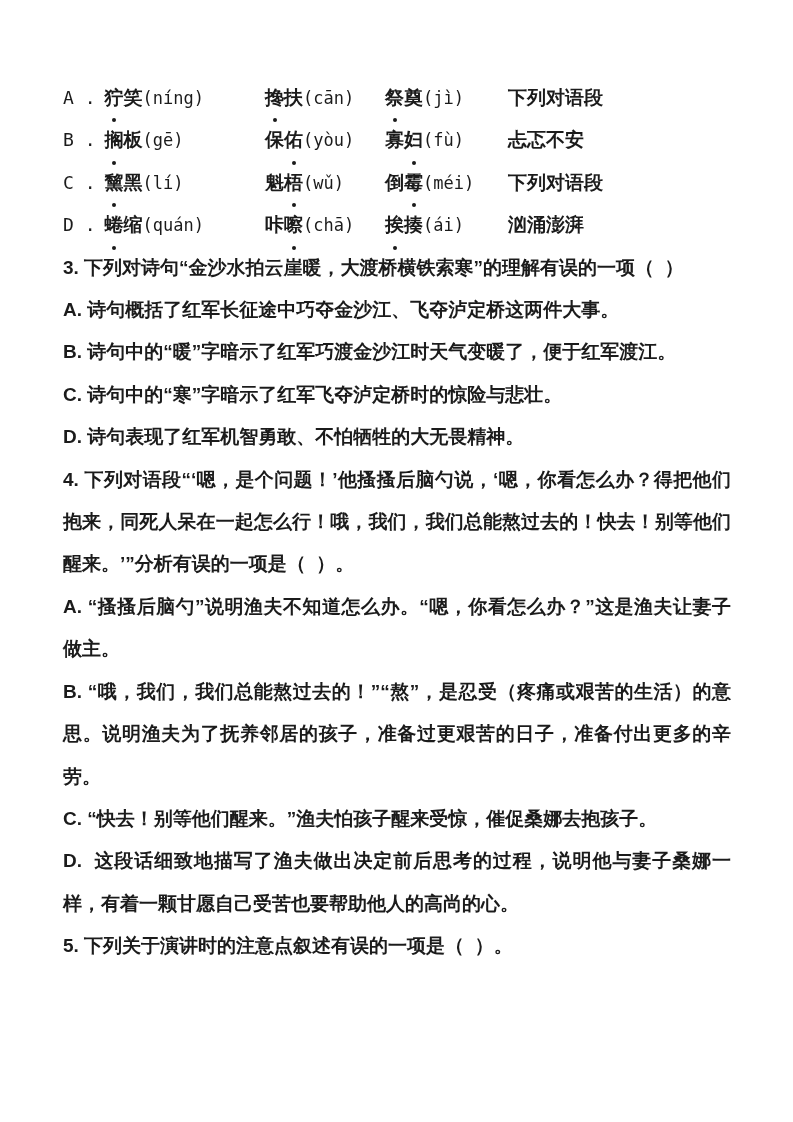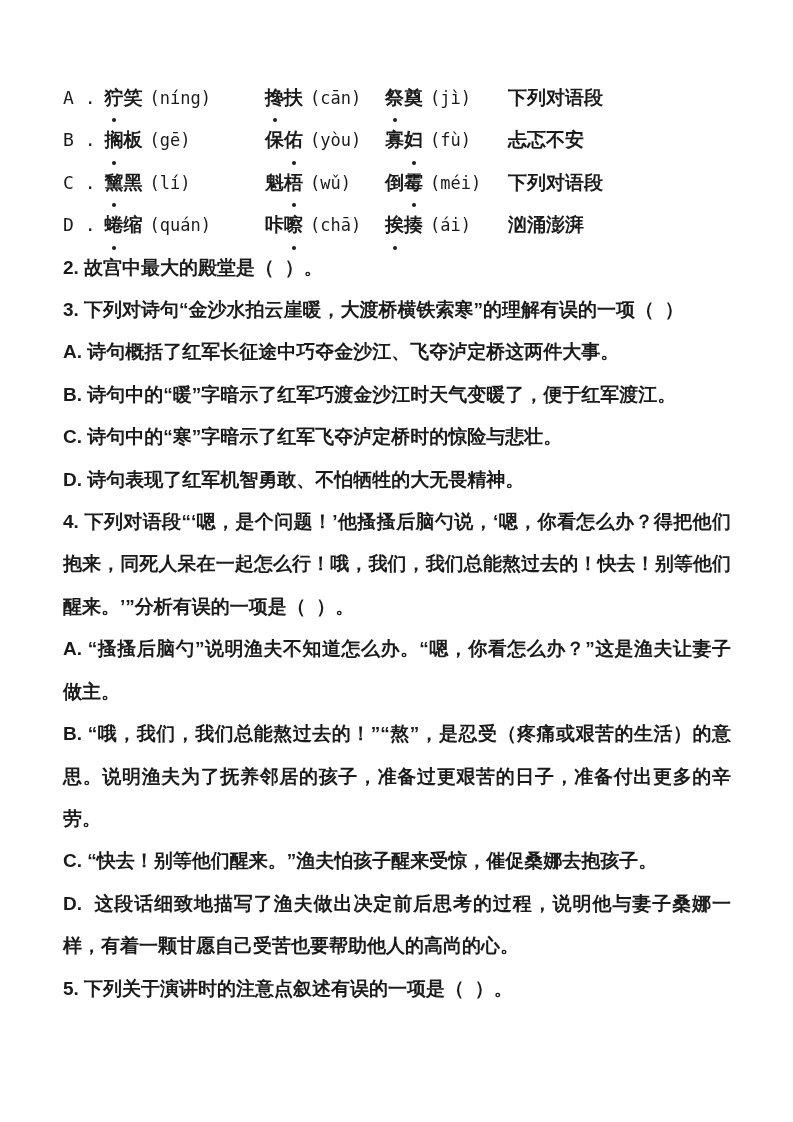--- a/index.html
+++ b/index.html
@@ -9,21 +9,21 @@
     font-family:"Liberation Sans","DejaVu Sans",sans-serif;
   }
   .page{
     box-sizing:border-box;
     width:793px;height:1122px;
     padding:77px 62px 0 63px;
     font-size:19px;line-height:42.4px;font-weight:600;
   }
   p{margin:0;text-align:justify;white-space:pre-wrap;}
   .mono{font-family:"DejaVu Sans Mono","Liberation Mono",monospace;font-weight:400;}
-  .py{font-family:"DejaVu Sans Mono","Liberation Mono",monospace;font-weight:400;font-size:17px;margin-left:7px;}
+  .py{font-family:"DejaVu Sans Mono","Liberation Mono",monospace;font-weight:400;font-size:17px;}
   .q1-row{display:flex;align-items:baseline;}
   .c1{width:202px;}
   .c2{width:120px;}
   .c3{width:123px;}
   .c4{flex:1;}
   .label{margin-right:9px;font-size:18px;}
   .w{position:relative;display:inline-block;}
   .dotted::after{
     content:"";position:absolute;left:50%;bottom:-3px;transform:translateX(-50%);
     width:4px;height:4px;border-radius:50%;background:#1b1b1b;
@@ -55,21 +55,20 @@
     <span class="c4">下列对语段</span>
   </div>
 
   <div class="q1-row">
     <span class="c1"><span class="label mono">D .</span><span class="term"><span class="w"></span><span class="w dotted">蜷</span><span class="w">缩</span><span class="py">(quán)</span></span></span>
     <span class="c2"><span class="term"><span class="w">咔</span><span class="w dotted">嚓</span><span class="w"></span><span class="py">(chā)</span></span></span>
     <span class="c3"><span class="term"><span class="w"></span><span class="w dotted">挨</span><span class="w">揍</span><span class="py">(ái)</span></span></span>
     <span class="c4">汹涌澎湃</span>
   </div>
 
-  <p>2. 故宫中最大的殿堂是（  ）。</p>
 
   <p>3. 下列对诗句“金沙水拍云崖暖，大渡桥横铁索寒”的理解有误的一项（  ）</p>
   <p>A. 诗句概括了红军长征途中巧夺金沙江、飞夺泸定桥这两件大事。</p>
   <p>B. 诗句中的“暖”字暗示了红军巧渡金沙江时天气变暖了，便于红军渡江。</p>
   <p>C. 诗句中的“寒”字暗示了红军飞夺泸定桥时的惊险与悲壮。</p>
   <p>D. 诗句表现了红军机智勇敢、不怕牺牲的大无畏精神。</p>
 
   <p>4. 下列对语段“‘嗯，是个问题！’他搔搔后脑勺说，‘嗯，你看怎么办？得把他们抱来，同死人呆在一起怎么行！哦，我们，我们总能熬过去的！快去！别等他们醒来。’”分析有误的一项是（  ）。</p>
   <p>A. “搔搔后脑勺”说明渔夫不知道怎么办。“嗯，你看怎么办？”这是渔夫让妻子做主。</p>
   <p>B. “哦，我们，我们总能熬过去的！”“熬”，是忍受（疼痛或艰苦的生活）的意思。说明渔夫为了抚养邻居的孩子，准备过更艰苦的日子，准备付出更多的辛劳。</p>

